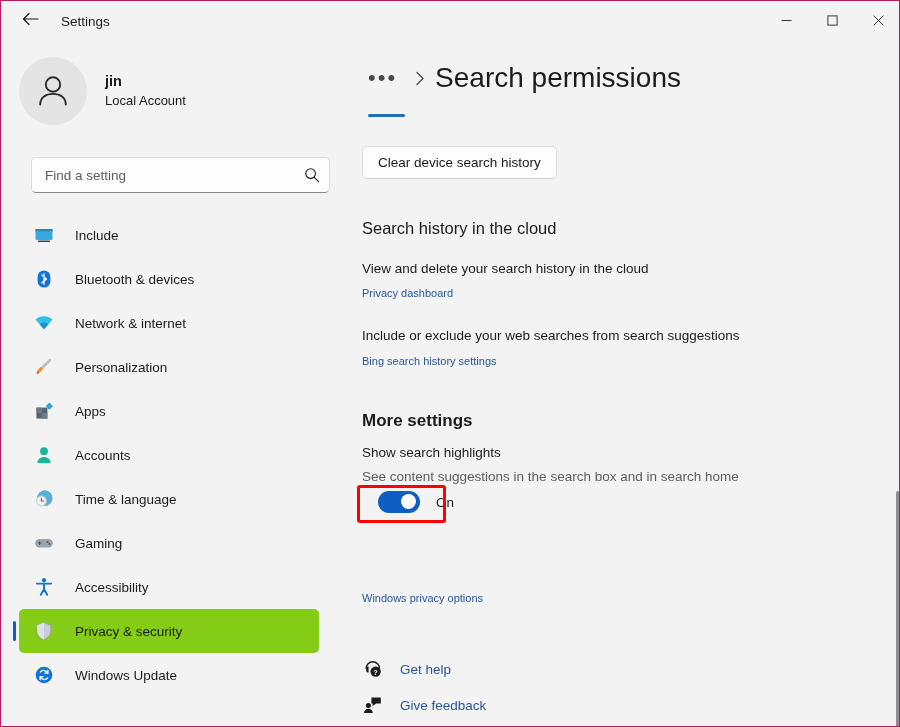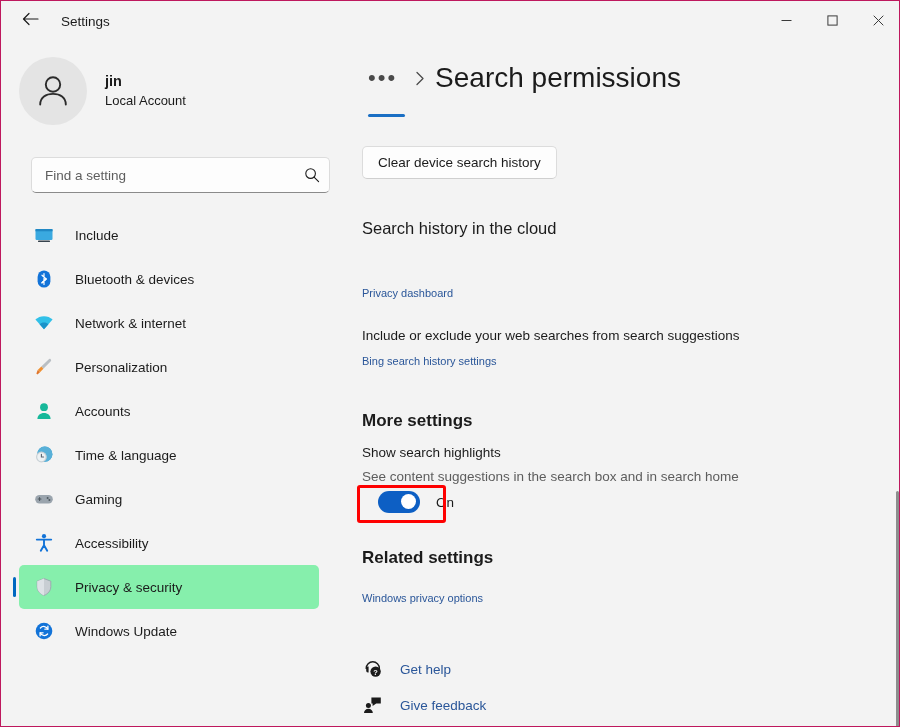--- a/index.html
+++ b/index.html
@@ -100,21 +100,21 @@
     width: 334px;
   }
   .navitem {
     position: relative;
     height: 44px;
     margin: 0 16px 0 18px;
     border-radius: 5px;
     display: flex; align-items: center;
     padding-left: 14px;
   }
-  .navitem.selected { background: #86efac; }
+  .navitem.selected { background: #84cc16; }
   .navitem.selected::before {
     content: "";
     position: absolute; left: -6px; top: 12px;
     width: 3px; height: 20px;
     background: #0067c0;
     border-radius: 2px;
   }
   .navicon {
     width: 22px; height: 22px;
     display: flex; align-items: center; justify-content: center;
@@ -353,20 +353,31 @@
         <div class="navicon">
           <svg width="20" height="20" viewBox="0 0 20 20" aria-hidden="true">
             <path d="M16.6 2.2c.7.7.7 1.5.2 2L9.4 11.7 7.3 9.6 14.6 2.4c.5-.5 1.3-.9 2 -.2z" fill="#b9bfc4"></path>
             <path d="M7.3 9.6l2.1 2.1-3.4 3.6-2.3-2.3L7.3 9.6z" fill="#f09030"></path>
             <path d="M3.7 13l2.3 2.3-2.6 2.3-1-1 1.3-3.6z" fill="#e0752a"></path>
           </svg>
         </div>
         <div class="navlabel">Personalization</div>
       </div>
 
+      <div class="navitem">
+        <div class="navicon">
+          <svg width="20" height="20" viewBox="0 0 20 20" aria-hidden="true">
+            <rect x="2.4" y="6.6" width="11" height="11" fill="#5a6570"></rect>
+            <rect x="2.4" y="6.6" width="5.5" height="5.5" fill="#6e7a85"></rect>
+            <rect x="7.9" y="12.1" width="5.5" height="5.5" fill="#6e7a85"></rect>
+            <path d="M15.3 1.6l3.6 3.6-3.6 3.6-3.6-3.6 3.6-3.6z" fill="#2f9fe0"></path>
+          </svg>
+        </div>
+        <div class="navlabel">Apps</div>
+      </div>
 
       <div class="navitem">
         <div class="navicon">
           <svg width="20" height="20" viewBox="0 0 20 20" aria-hidden="true">
             <circle cx="10" cy="6.2" r="3.9" fill="#17b89a"></circle>
             <path d="M3.4 18c0-3.7 3-6 6.6-6s6.6 2.3 6.6 6H3.4z" fill="#17b89a"></path>
           </svg>
         </div>
         <div class="navlabel">Accounts</div>
       </div>
@@ -442,39 +453,39 @@
           <path d="M2 1.5L8 7.5L2 13.5" stroke="#4a4a4a" stroke-width="1.3" stroke-linecap="round" stroke-linejoin="round"></path>
         </svg>
       </div>
       <div class="page-title">Search permissions</div>
     </div>
 
     <button class="clear-btn">Clear device search history</button>
 
     <div class="sec-head" style="top:178px">Search history in the cloud</div>
 
+    <div class="body-text" style="top:220px">View and delete your search history in the cloud</div>
     <div class="link" style="top:246px">Privacy dashboard</div>
 
     <div class="body-text" style="top:287px">Include or exclude your web searches from search suggestions</div>
     <div class="link" style="top:314px">Bing search history settings</div>
 
     <div class="sec-head bold" style="top:370px">More settings</div>
 
     <div class="body-text" style="top:404px">Show search highlights</div>
     <div class="body-text muted" style="top:428px">See content suggestions in the search box and in search home</div>
 
     <div class="toggle-row">
       <div class="toggle">
         <div class="knob"></div>
       </div>
       <div class="toggle-label">On</div>
     </div>
     <div class="redbox"></div>
 
-    <div class="sec-head bold" style="top:507px">Related settings</div>
     <div class="link" style="top:551px">Windows privacy options</div>
 
     <div class="footlink" style="top:617px">
       <div class="foot-icon">
         <svg width="20" height="20" viewBox="0 0 20 20" fill="none" aria-hidden="true">
           <path d="M3.2 9.4a6.6 6.6 0 0113.2 0" stroke="#1b1b1b" stroke-width="1.4" stroke-linecap="round"></path>
           <path d="M3.2 9.2v2.6a1.6 1.6 0 001.6 1.6h.8V7.6h-.8A1.6 1.6 0 003.2 9.2z" fill="#1b1b1b"></path>
           <circle cx="12.6" cy="12.6" r="5.2" fill="#1b1b1b"></circle>
           <text x="12.6" y="15.5" font-size="7.4" fill="#ffffff" text-anchor="middle" font-family="Liberation Sans, sans-serif" font-weight="bold">?</text>
         </svg>

